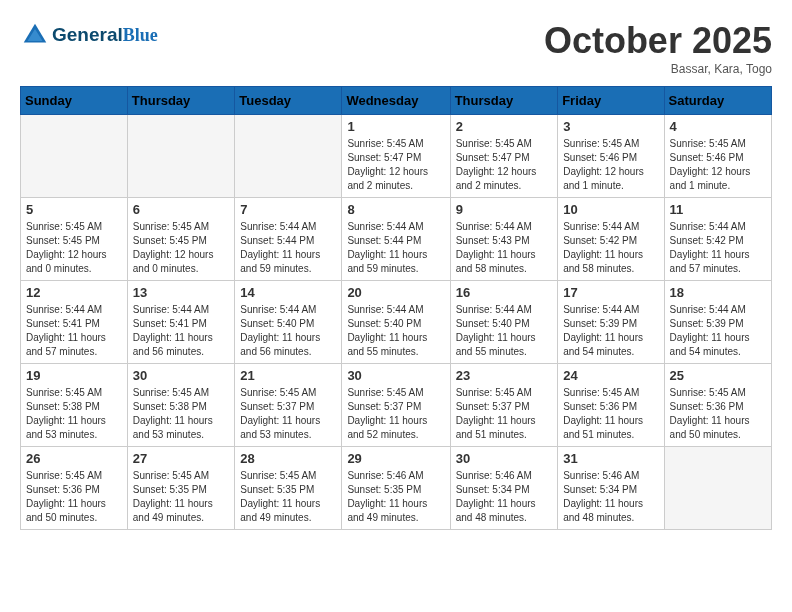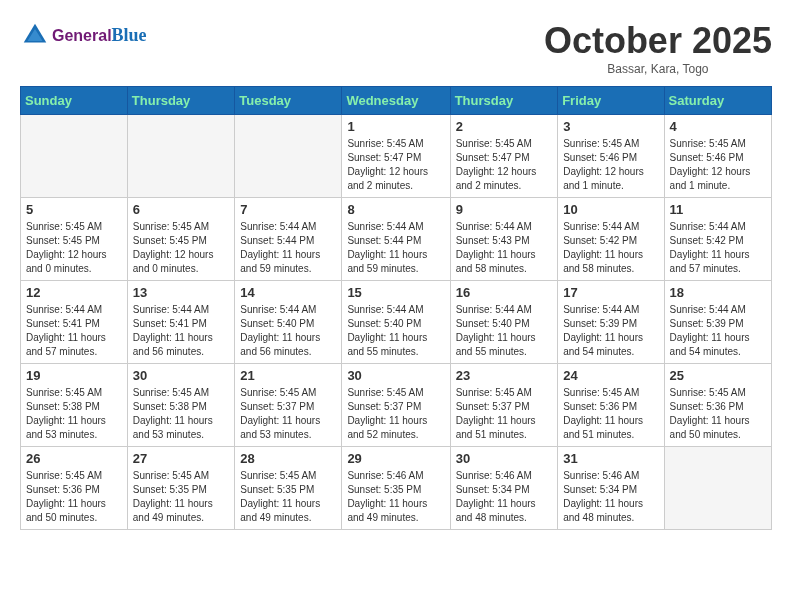--- a/index.html
+++ b/index.html
@@ -19,39 +19,39 @@
     .logo {
       display: flex;
       align-items: center;
     }
     .logo-icon {
       width: 30px;
       height: 30px;
       margin-right: 2px;
     }
     .title-block {
-      text-align: center;
+      text-align: right;
     }
     .month-title {
       font-size: 36px;
       font-weight: bold;
       color: #333;
     }
     .location-title {
       font-size: 12px;
       color: #555;
     }
     .calendar {
       width: 100%;
       border-collapse: collapse;
       border: 1px solid #ccc;
     }
     .calendar th {
       background-color: #1a6eb5;
-      color: #86efac;
+      color: #000000;
       padding: 6px 4px;
       font-size: 13px;
       text-align: left;
       border: 1px solid #1557a0;
     }
     .calendar td {
       vertical-align: top;
       border: 1px solid #ccc;
       padding: 4px 5px;
       width: 110px;
@@ -81,21 +81,21 @@
 </head>
 <body>
 
 <div class="header">
   <div class="logo">
     <svg class="logo-icon" viewBox="0 0 40 40" xmlns="http://www.w3.org/2000/svg">
       <polygon points="20,5 35,30 5,30" fill="#1a6eb5"></polygon>
       <polygon points="20,12 30,28 10,28" fill="#4a9ee0" opacity="0.6"></polygon>
     </svg>
     <div>
-      <span style="font-size:16px;font-weight:bold;color:#701a75;">General</span><span style="font-size:18px;font-weight:bold;color:#1a6eb5;font-family:Liberation Serif, serif;">Blue</span>
+      <span style="font-size:19px;font-weight:bold;color:#0c4a6e;">General</span><span style="font-size:18px;font-weight:bold;color:#1a6eb5;font-family:Liberation Serif, serif;">Blue</span>
     </div>
   </div>
   <div class="title-block">
     <div class="month-title">October 2025</div>
     <div class="location-title">Bassar, Kara, Togo</div>
   </div>
 </div>
 
 <table class="calendar">
   <thead>
@@ -196,21 +196,21 @@
 Sunset: 5:41 PM
 Daylight: 11 hours and 56 minutes.</div>
         </td>
         <td>
           <span class="day-number">14</span>
           <div class="day-info" style="white-space: pre-line;">Sunrise: 5:44 AM
 Sunset: 5:40 PM
 Daylight: 11 hours and 56 minutes.</div>
         </td>
         <td>
-          <span class="day-number">15</span>
+          <span class="day-number">20</span>
           <div class="day-info" style="white-space: pre-line;">Sunrise: 5:44 AM
 Sunset: 5:40 PM
 Daylight: 11 hours and 55 minutes.</div>
         </td>
         <td>
           <span class="day-number">16</span>
           <div class="day-info" style="white-space: pre-line;">Sunrise: 5:44 AM
 Sunset: 5:40 PM
 Daylight: 11 hours and 55 minutes.</div>
         </td>

